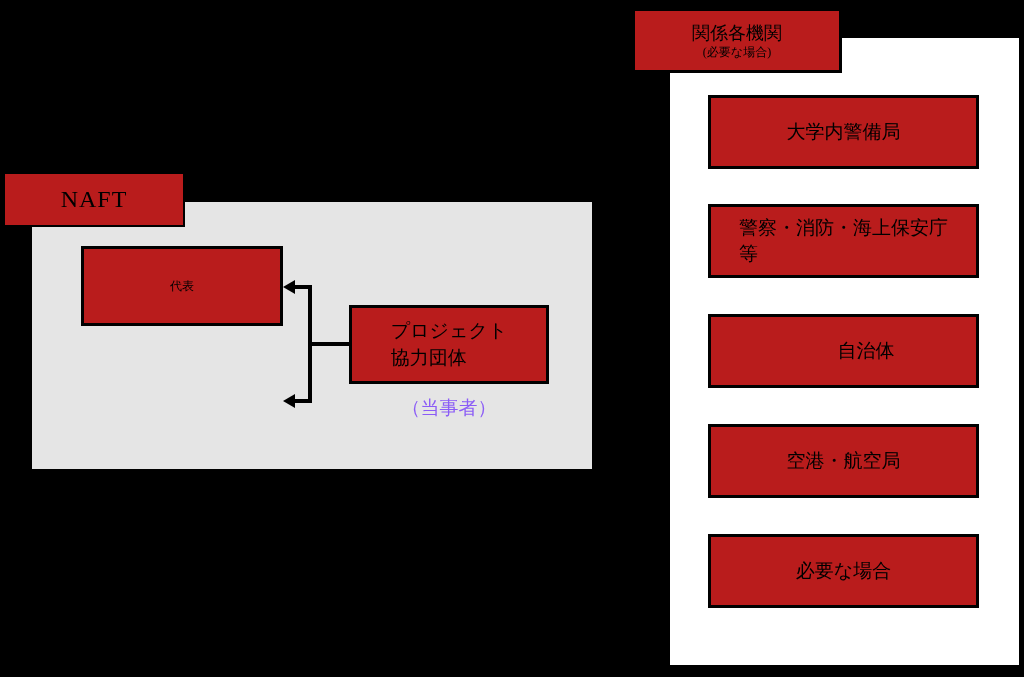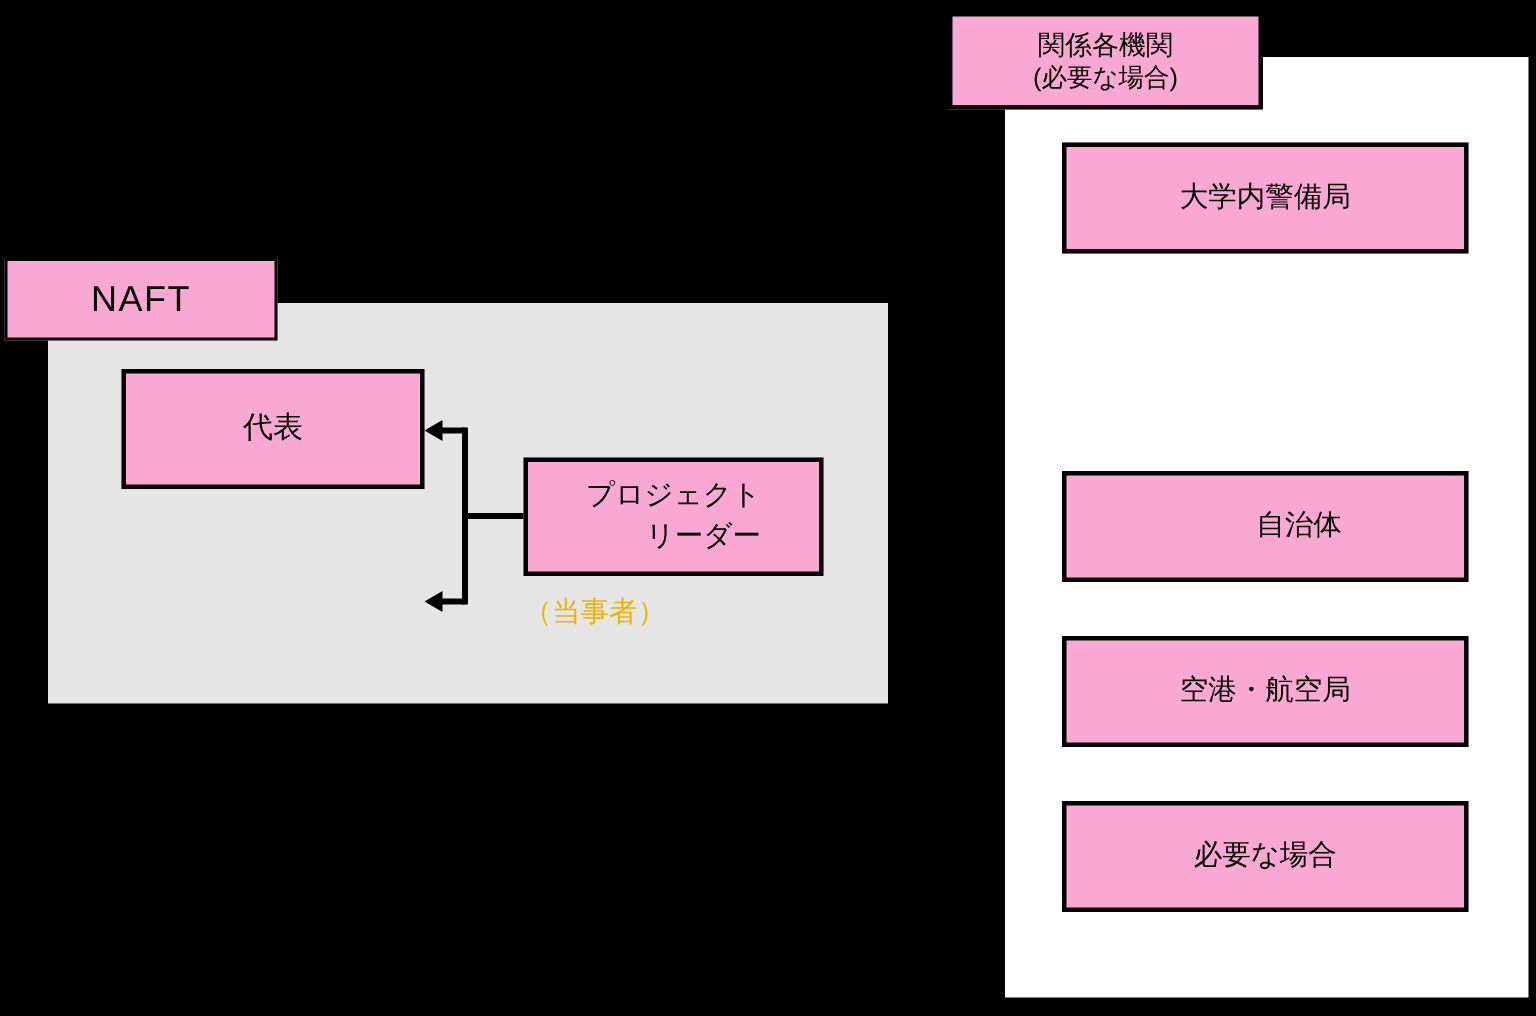--- a/index.html
+++ b/index.html
@@ -25,61 +25,63 @@
     z-index: 1;
   }
   .panel-white {
     left: 670px; top: 38px; width: 349px; height: 627px;
     background: #ffffff;
     z-index: 1;
   }
 
   
   .box {
-    background: #f9a8d4;
+    background: #b91c1c;
     display: flex;
     align-items: center;
     justify-content: center;
-    text-align: right;
+    text-align: left;
     white-space: pre-line;
     line-height: 1.38;
     z-index: 2;
+    font-family: Liberation Serif, serif;
   }
   .bordered { border: 3px solid #000000; }
 
   .title-box {
     left: 213px; top: 77px; width: 196px; height: 75px;
     font-size: 19px;
     z-index: 2;
   }
   .naft-box {
     left: 3px; top: 172px; width: 182px; height: 55px;
     border-width: 2px;
     font-size: 24px;
     letter-spacing: 1px;
     z-index: 3;
   }
-  .rep-box    { left: 81px;  top: 246px; width: 202px; height: 80px; font-size: 20px; }
+  .rep-box    { left: 81px;  top: 246px; width: 202px; height: 80px; font-size: 12px; }
   .safety-box { left: 81px;  top: 363px; width: 202px; height: 77px; font-size: 19px; }
   .pl-box     { left: 349px; top: 305px; width: 200px; height: 79px; font-size: 19px; }
 
   .party-caption {
     left: 349px; top: 395px; width: 200px;
+    text-align: center;
     font-size: 19px;
-    color: #eab308;
+    color: #8b5cf6;
     z-index: 2;
   }
 
   .kankei-box {
     left: 632px; top: 8px; width: 210px; height: 65px;
     flex-direction: column;
     z-index: 3;
   }
   .kankei-title { font-size: 18px; line-height: 1.25; }
-  .kankei-subtitle { font-size: 17px; line-height: 1.2; }
+  .kankei-subtitle { font-size: 12px; line-height: 1.2; }
 
   .org-box {
     left: 708px; width: 271px; height: 74px;
     font-size: 19px;
   }
   .org-1 { top: 95px; }
   .org-2 { top: 204px; }
   .org-3 { top: 314px; padding-left: 45px; }
   .org-4 { top: 424px; }
   .org-5 { top: 534px; }
@@ -112,21 +114,21 @@
     <span>NAFT</span>
   </div>
 
   <div class="abs box bordered rep-box">
     <span>代表</span>
   </div>
 
 
   <div class="abs box bordered pl-box">
     <span>プロジェクト
-リーダー</span>
+協力団体</span>
   </div>
 
   <div class="abs party-caption">（当事者）</div>
 
   <div class="abs line hline-to-pl"></div>
   <div class="abs line vline-main"></div>
   <div class="abs line hline-to-rep"></div>
   <div class="abs line hline-to-safety"></div>
   <div class="abs arrowhead-left arrow-rep"></div>
   <div class="abs arrowhead-left arrow-safety"></div>
@@ -134,20 +136,24 @@
   <div class="abs panel-white"></div>
 
   <div class="abs box bordered kankei-box">
     <span class="kankei-title">関係各機関</span>
     <span class="kankei-subtitle">(必要な場合)</span>
   </div>
 
   <div class="abs box bordered org-box org-1">
     <span>大学内警備局</span>
   </div>
+  <div class="abs box bordered org-box org-2">
+    <span>警察・消防・海上保安庁
+等</span>
+  </div>
   <div class="abs box bordered org-box org-3">
     <span>自治体</span>
   </div>
   <div class="abs box bordered org-box org-4">
     <span>空港・航空局</span>
   </div>
   <div class="abs box bordered org-box org-5">
     <span>必要な場合</span>
   </div>
 

